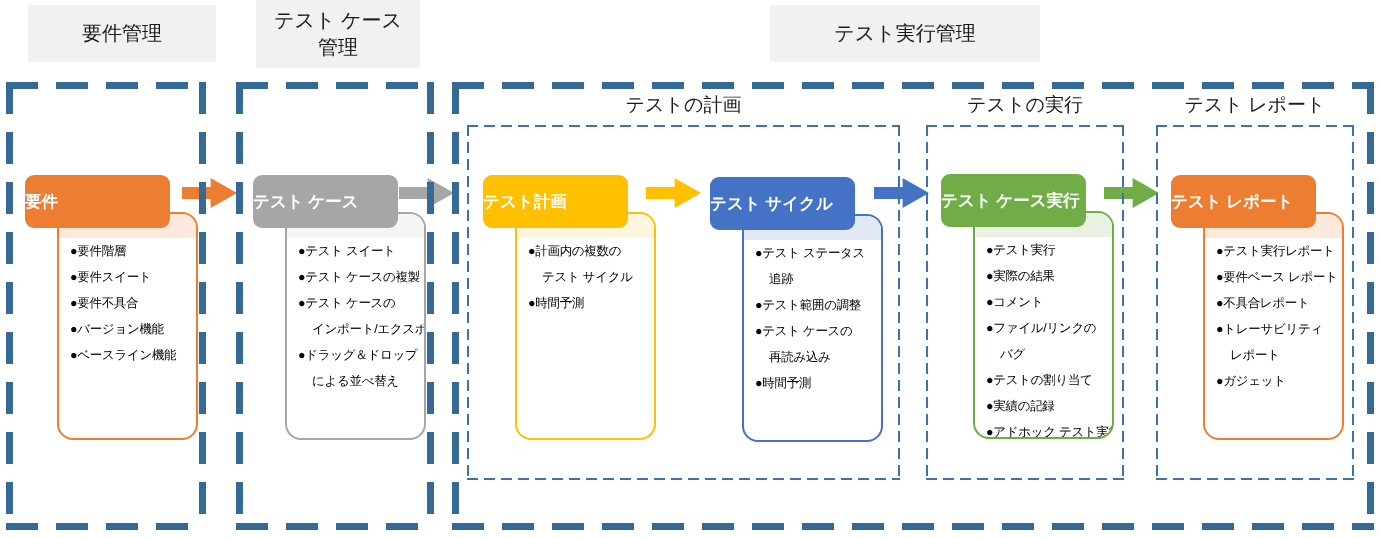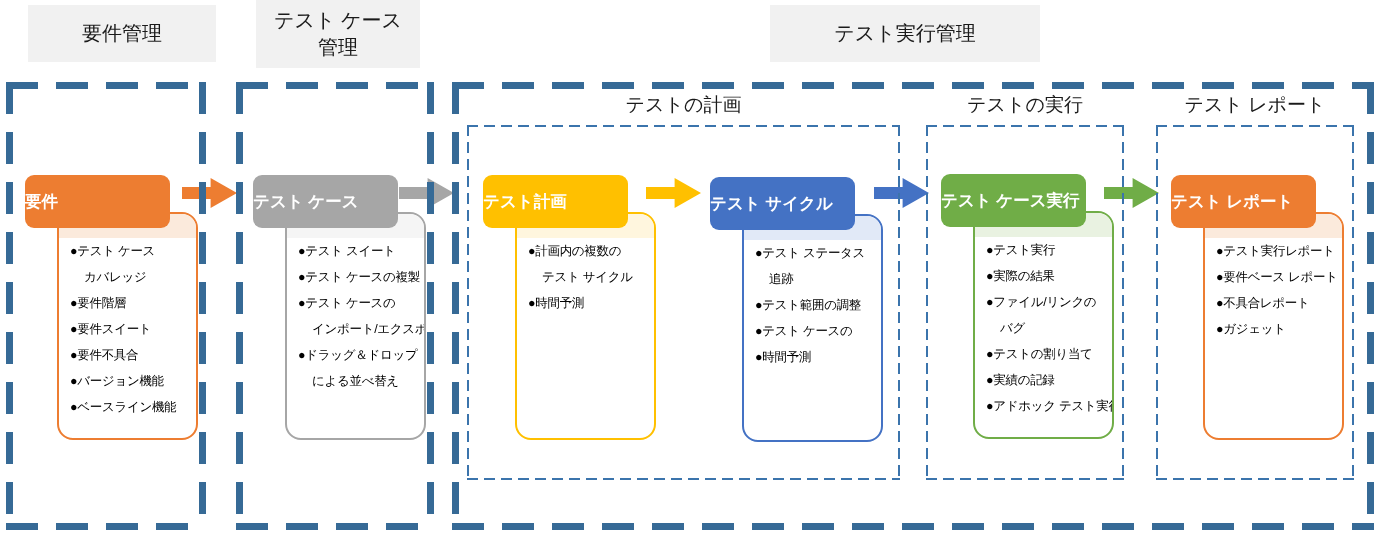--- a/index.html
+++ b/index.html
@@ -177,24 +177,20 @@
   <div class="arrow a3" style="background: rgb(255, 192, 0);"></div>
   <div class="arrow a4" style="background: rgb(68, 114, 196);"></div>
   <div class="arrow a5" style="background: rgb(112, 173, 71);"></div>
 
   <div class="card c1">
     <div class="card-header" style="background: rgb(237, 125, 49);">要件</div>
     <div class="card-body" style="border-color: rgb(237, 125, 49);">
       <div class="card-tint" style="background: rgb(251, 234, 220);"></div>
       <ul class="card-items">
           <li>
-            <div class="line">●テスト ケース</div>
-            <div class="line cont">カバレッジ</div>
-          </li>
-          <li>
             <div class="line">●要件階層</div>
           </li>
           <li>
             <div class="line">●要件スイート</div>
           </li>
           <li>
             <div class="line">●要件不具合</div>
           </li>
           <li>
             <div class="line">●バージョン機能</div>
@@ -252,40 +248,44 @@
       <ul class="card-items">
           <li>
             <div class="line">●テスト ステータス</div>
             <div class="line cont">追跡</div>
           </li>
           <li>
             <div class="line">●テスト範囲の調整</div>
           </li>
           <li>
             <div class="line">●テスト ケースの</div>
+            <div class="line cont">再読み込み</div>
           </li>
           <li>
             <div class="line">●時間予測</div>
           </li>
         </ul>
     </div>
   </div>
 
   <div class="card c5">
     <div class="card-header" style="background: rgb(112, 173, 71);">テスト ケース実行</div>
     <div class="card-body" style="border-color: rgb(112, 173, 71);">
       <div class="card-tint" style="background: rgb(233, 242, 225);"></div>
       <ul class="card-items">
           <li>
             <div class="line">●テスト実行</div>
           </li>
           <li>
             <div class="line">●実際の結果</div>
           </li>
           <li>
+            <div class="line">●コメント</div>
+          </li>
+          <li>
             <div class="line">●ファイル/リンクの</div>
             <div class="line cont">バグ</div>
           </li>
           <li>
             <div class="line">●テストの割り当て</div>
           </li>
           <li>
             <div class="line">●実績の記録</div>
           </li>
           <li>
@@ -303,19 +303,23 @@
           <li>
             <div class="line">●テスト実行レポート</div>
           </li>
           <li>
             <div class="line">●要件ベース レポート</div>
           </li>
           <li>
             <div class="line">●不具合レポート</div>
           </li>
           <li>
+            <div class="line">●トレーサビリティ</div>
+            <div class="line cont">レポート</div>
+          </li>
+          <li>
             <div class="line">●ガジェット</div>
           </li>
         </ul>
     </div>
   </div>
 
 </div>
 
 </body></html>

